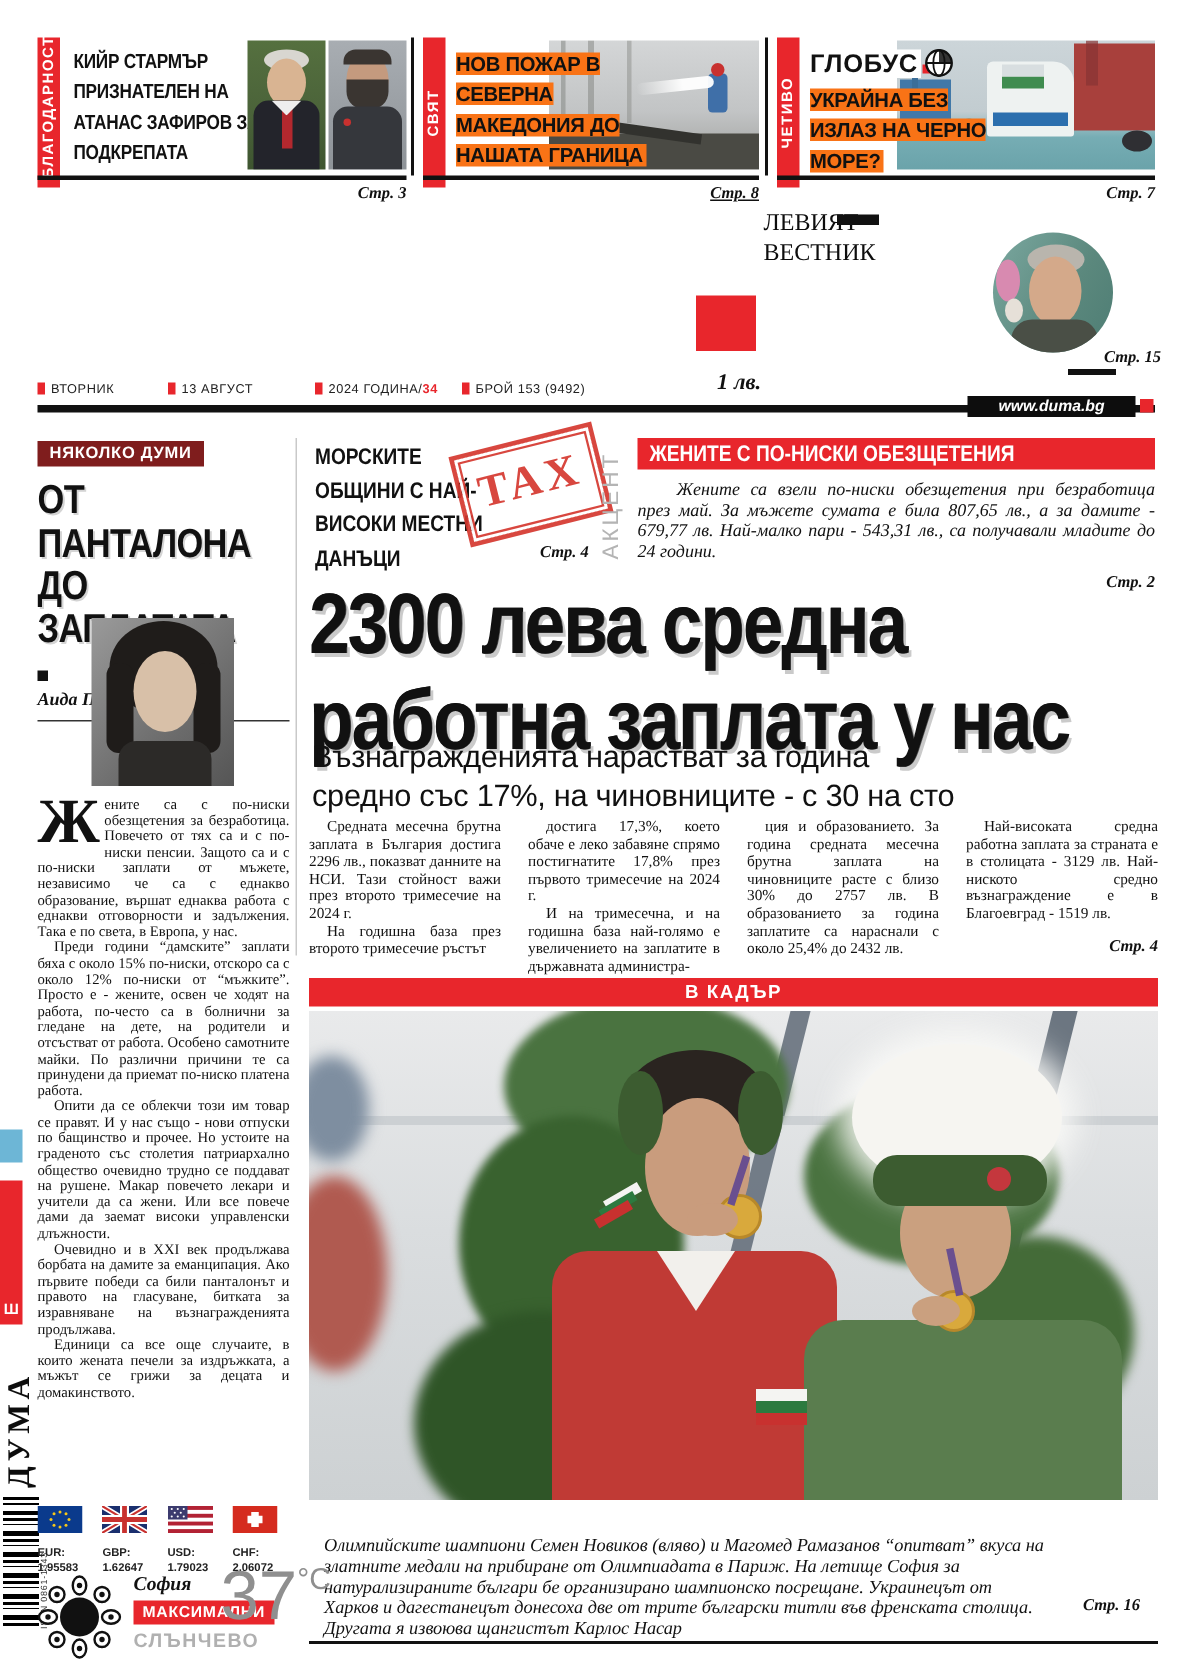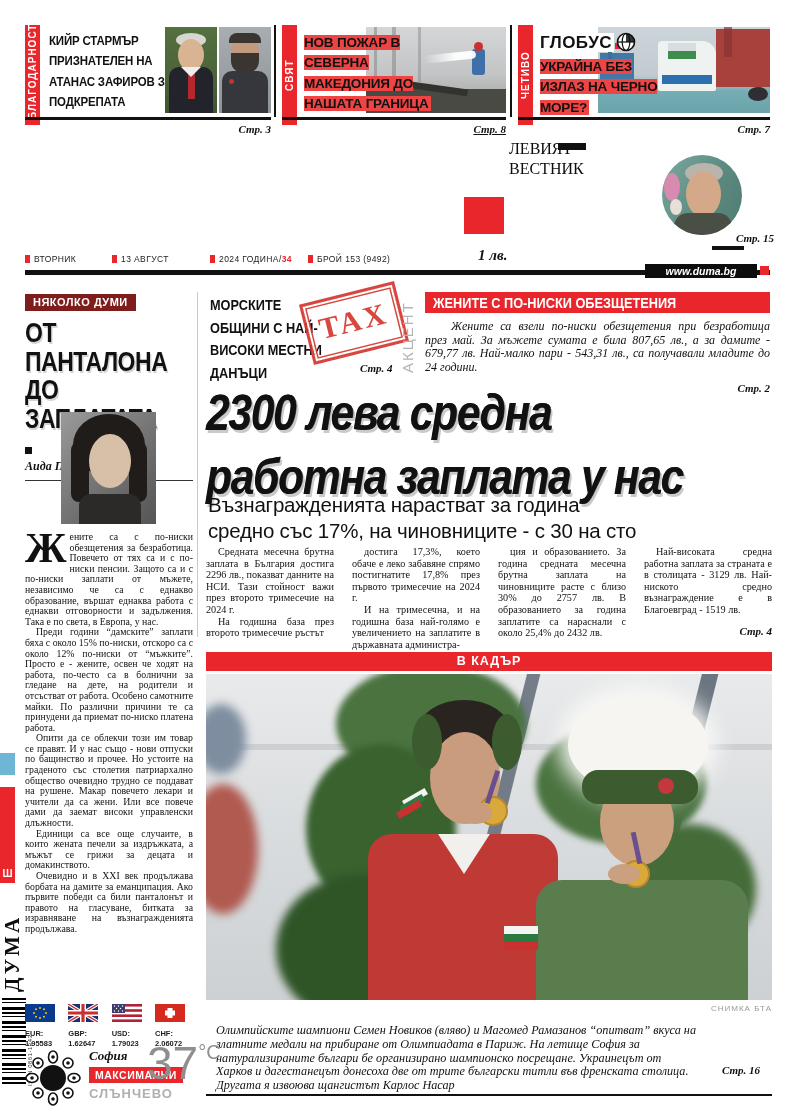--- a/index.html
+++ b/index.html
@@ -6,21 +6,21 @@
   .page{position:relative;width:794px;height:1120px;background:#fff;overflow:hidden;
         font-family:"Liberation Sans",sans-serif;color:#111;}
   .abs{position:absolute;}
   .serif{font-family:"Liberation Serif",serif;}
   .cx{display:inline-block;transform:scaleX(.85);transform-origin:0 0;}
   .vtag{background:#e8262c;color:#fff;font-weight:bold;font-size:10px;letter-spacing:1px;
         writing-mode:vertical-rl;transform:rotate(180deg);text-align:center;padding:6px 2px;}
   .pageref{font-family:"Liberation Serif",serif;font-style:italic;font-weight:bold;font-size:11px;color:#111;}
   .rule{background:#111;}
   .teaser-title{font-weight:bold;font-size:13.5px;line-height:1.5;letter-spacing:-.2px;}
-  .teaser-title .bgw{background:#ef4444;padding:0 2px 0 0;}
+  .teaser-title .bgw{background:#f97316;padding:0 2px 0 0;}
   
   .duma-logo{font-family:"Liberation Serif",serif;font-weight:bold;font-size:122px;line-height:.85;
              letter-spacing:4px;color:#0d0d0d;text-shadow:5px 5px 0 rgba(150,150,150,.5);}
   .duma-reg{font-size:26px;vertical-align:58px;letter-spacing:0;text-shadow:none;}
   .tagline{font-family:"Liberation Serif",serif;font-size:16px;line-height:1.25;color:#0d0d0d;}
   .promo-title{font-weight:bold;font-size:13.5px;line-height:1.55;}
   
   .dl-item{font-size:8.5px;letter-spacing:.4px;color:#222;white-space:nowrap;}
   .dl-bullet{display:inline-block;width:5px;height:8px;background:#e8262c;margin-right:4px;vertical-align:-1px;}
   .site-box{background:#0d0d0d;color:#fff;font-style:italic;font-weight:bold;font-size:10.5px;
@@ -39,22 +39,22 @@
   .tax-title{font-weight:bold;font-size:15px;line-height:1.5;}
   .stamp{border:3px solid #d5382f;box-shadow:inset 0 0 0 2px #fff, inset 0 0 0 3.5px #d5382f;
          color:#d5382f;font-family:"Liberation Serif",serif;font-weight:bold;font-size:30px;
          letter-spacing:3px;text-align:center;line-height:52px;transform:rotate(-14deg);opacity:.92;}
   .accent{writing-mode:vertical-rl;transform:rotate(180deg);color:#b4b4b4;font-size:15px;letter-spacing:2px;}
   .red-banner{background:#e8262c;color:#fff;font-weight:bold;}
   .benefits-text{font-family:"Liberation Serif",serif;font-style:italic;font-size:12px;line-height:13.5px;
                  text-align:justify;}
   .benefits-text p{margin:0;text-indent:26px;}
   
-  .headline{font-weight:bold;font-size:50px;line-height:1;letter-spacing:-1.5px;white-space:nowrap;
-            text-shadow:2.5px 3px 0 rgba(150,150,150,.5), .5px 0 0 #111;font-style:italic;}
+  .headline{font-weight:bold;font-size:57px;line-height:1;letter-spacing:-1.5px;white-space:nowrap;
+            text-shadow:2.5px 3px 0 rgba(150,150,150,.5), .5px 0 0 #111;}
   .subhead{font-size:20.5px;line-height:1.25;letter-spacing:-.2px;}
   .cols{display:flex;gap:18px;}
   .col{width:134px;font-family:"Liberation Serif",serif;font-size:10.2px;line-height:11.6px;text-align:justify;}
   .col p{margin:0;text-indent:12px;}
   .caption{font-family:"Liberation Serif",serif;font-style:italic;font-size:12.2px;line-height:13.8px;}
   .credit{font-size:8px;color:#9a9a9a;letter-spacing:1px;}
   
   .cur-item{width:42px;}
   .cur-label{font-size:7.5px;font-weight:bold;color:#222;line-height:1.3;margin-top:3px;}
   .wx-city{font-family:"Liberation Serif",serif;font-style:italic;font-weight:bold;font-size:13px;}
@@ -196,22 +196,22 @@
       <div class="blob" style="left:12px;top:2px;width:72px;height:62px;background:#1f1c1a;"></div>
       <div class="abs" style="left:10px;top:30px;width:18px;height:60px;background:#1f1c1a;border-radius:8px;"></div>
       <div class="abs" style="left:68px;top:30px;width:18px;height:60px;background:#1f1c1a;border-radius:8px;"></div>
       <div class="blob" style="left:28px;top:22px;width:42px;height:54px;background:#d8c0a8;"></div>
       <div class="abs" style="left:18px;top:82px;width:62px;height:30px;background:#2c2a28;border-radius:12px 12px 0 0;"></div>
     </div>
     <div class="op-body abs" style="left:0;top:240px;width:168px;">
       <p class="first"><span class="dropcap">Ж</span><span>ените са с по-ниски обезщетения за безработица. Повечето от тях са и с по-ниски пенсии. Защото са и с по-ниски заплати от мъжете, независимо че са с еднакво образование, вършат еднаква работа с еднакви отговорности и задължения. Така е по света, в Европа, у нас.</span></p>
       <p>Преди години “дамските” заплати бяха с около 15% по-ниски, отскоро са с около 12% по-ниски от “мъжките”. Просто е - жените, освен че ходят на работа, по-често са в болнични за гледане на дете, на родители и отсъстват от работа. Особено самотните майки. По различни причини те са принудени да приемат по-ниско платена работа.</p>
       <p>Опити да се облекчи този им товар се правят. И у нас също - нови отпуски по бащинство и прочее. Но устоите на граденото със столетия патриархално общество очевидно трудно се поддават на рушене. Макар повечето лекари и учители да са жени. Или все повече дами да заемат високи управленски длъжности.</p>
+      <p>Очевидно и в XXI век продължава борбата на дамите за еманципация. Ако първите победи са били панталонът и правото на гласуване, битката за изравняване на възнагражденията продължава.</p>
       <p>Единици са все още случаите, в които жената печели за издръжката, а мъжът се грижи за децата и домакинството.</p>
-      <p>Очевидно и в XXI век продължава борбата на дамите за еманципация. Ако първите победи са били панталонът и правото на гласуване, битката за изравняване на възнагражденията продължава.</p>
     </div>
   </div>
 
   <div class="abs" style="left:197px;top:292px;width:1px;height:345px;background:#c9c9c9;"></div>
 
   <div class="abs tax-title" style="left:210px;top:294px;width:130px;"><span class="cx" style="width:116%;">МОРСКИТЕ ОБЩИНИ С НАЙ-ВИСОКИ МЕСТНИ ДАНЪЦИ</span></div>
   <div class="abs stamp" style="left:305px;top:292px;width:92px;height:56px;">TAX</div>
   <div class="pageref abs" style="left:360px;top:362px;">Стр. 4</div>
 
   <div class="accent abs" style="left:399px;top:293px;height:80px;">АКЦЕНТ</div>
@@ -285,21 +285,20 @@
     <div class="abs" style="left:428px;top:158px;width:5px;height:32px;background:#6a4f8f;transform:rotate(-12deg);"></div>
     <div class="blob" style="left:402px;top:190px;width:32px;height:20px;background:#caa07f;"></div>
 
     <div class="abs" style="left:298px;top:252px;width:34px;height:8px;background:#f4f4f2;"></div>
     <div class="abs" style="left:298px;top:260px;width:34px;height:8px;background:#2c7a3f;"></div>
     <div class="abs" style="left:298px;top:268px;width:34px;height:8px;background:#c8312f;"></div>
     <div class="abs" style="left:196px;top:120px;width:26px;height:7px;background:#f4f4f2;transform:rotate(-30deg);"></div>
     <div class="abs" style="left:193px;top:126px;width:26px;height:7px;background:#2c7a3f;transform:rotate(-30deg);"></div>
     <div class="abs" style="left:190px;top:132px;width:26px;height:7px;background:#c8312f;transform:rotate(-30deg);"></div>
   </div>
-  <div class="credit abs" style="left:206px;top:1004px;width:566px;text-align:right;">СНИМКА БТА</div>
 
   <div class="caption abs" style="left:216px;top:1024px;width:480px;">Олимпийските шампиони Семен Новиков (вляво) и Магомед Рамазанов “опитват” вкуса на златните медали на прибиране от Олимпиадата в Париж. На летище София за натурализираните българи бе организирано шампионско посрещане. Украинецът от Харков и дагестанецът донесоха две от трите български титли във френската столица. Другата я извоюва щангистът Карлос Насар</div>
   <div class="pageref abs" style="left:722px;top:1064px;">Стр. 16</div>
   <div class="rule abs" style="left:206px;top:1094px;width:566px;height:2px;"></div>
 
   <div class="abs" style="left:25px;top:1004px;width:172px;display:flex;justify-content:space-between;">
     <div class="cur-item">
       <svg width="30" height="18" viewBox="0 0 30 18">
           <rect width="30" height="18" fill="#0a3a8c"></rect>
           <g fill="#f7c718">

